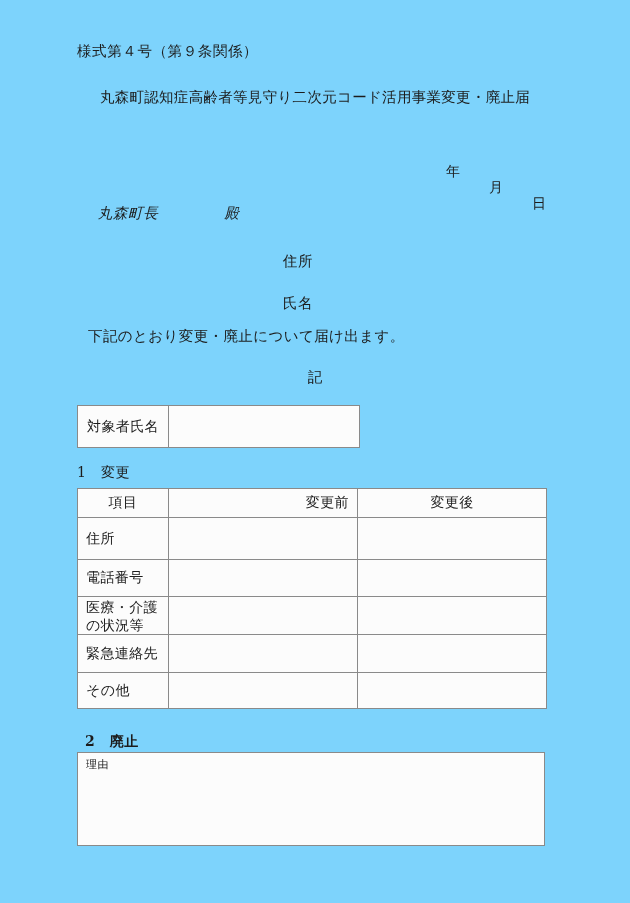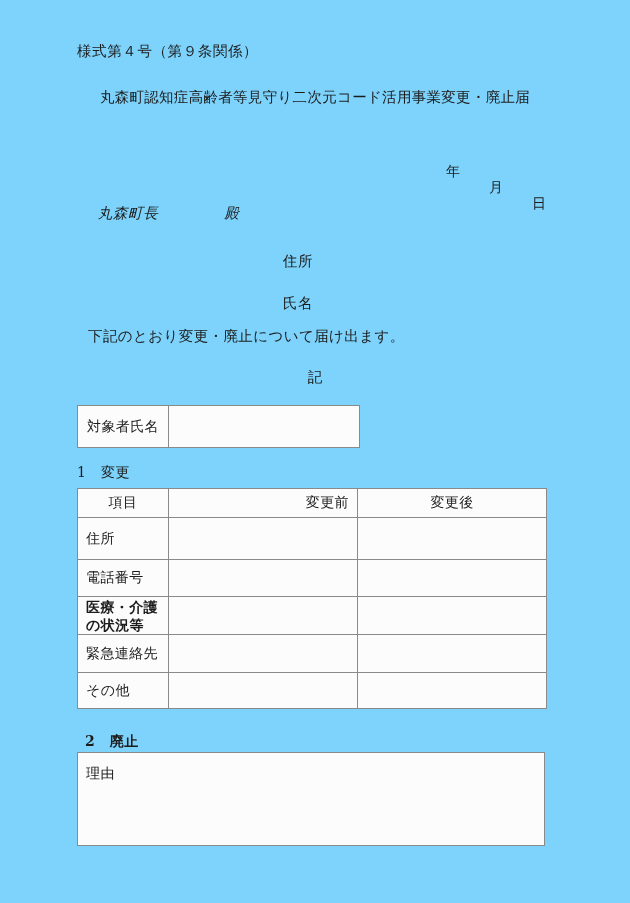--- a/index.html
+++ b/index.html
@@ -111,39 +111,39 @@
   .tbl-change th.c-item { width: 74px; height: 28px; text-align: center; }
   .tbl-change th.c-before { width: 172px; text-align: right; margin-left: 32px; }
   .tbl-change th.c-after  { width: 172px; text-align: center; }
   .tbl-change td.r-label  { text-align: left; }
   .tbl-change td.r-cell   { }
   .tbl-change tr.r1 td { height: 41px; }
   .tbl-change tr.r2 td { height: 36px; }
   .tbl-change tr.r3 td { height: 37px; line-height: 18px; }
   .tbl-change tr.r4 td { height: 37px; }
   .tbl-change tr.r5 td { height: 35px; }
-  .tbl-change td.r-label .two-line { display: block; font-weight: bold; }
+  .tbl-change td.r-label .two-line { display: block; }
 
   
   .sec-head-2 { left: 85px; top: 733px; font-size: 14px; letter-spacing: 0.5px; font-weight: bold; }
   .box-abolish {
     position: absolute;
     left: 77px;
     top: 752px;
     width: 468px;
     height: 94px;
     border: 1px solid #8a8a8a;
     background: #fcfcfc;
     box-sizing: border-box;
   }
   .box-abolish .reason-label {
     position: absolute;
     left: 8px;
-    top: 12px;
-    font-size: 14px;
+    top: 4px;
+    font-size: 11px;
     letter-spacing: 0.4px;
   }
 </style>
 </head>
 <body>
 
 <div class="page">
 
   <div class="abs form-no">様式第４号（第９条関係）</div>
 

